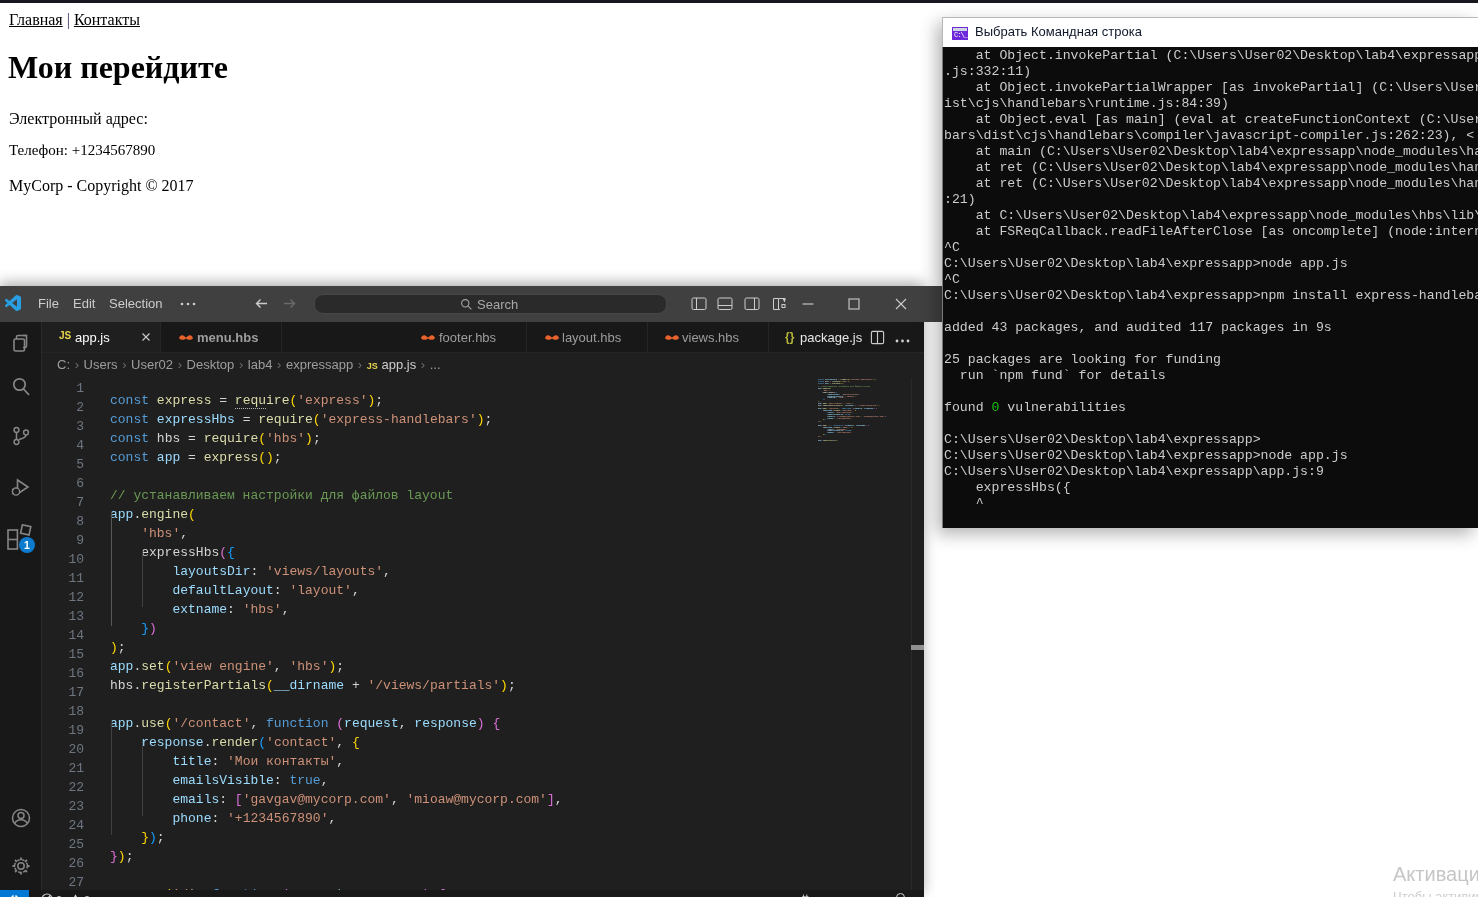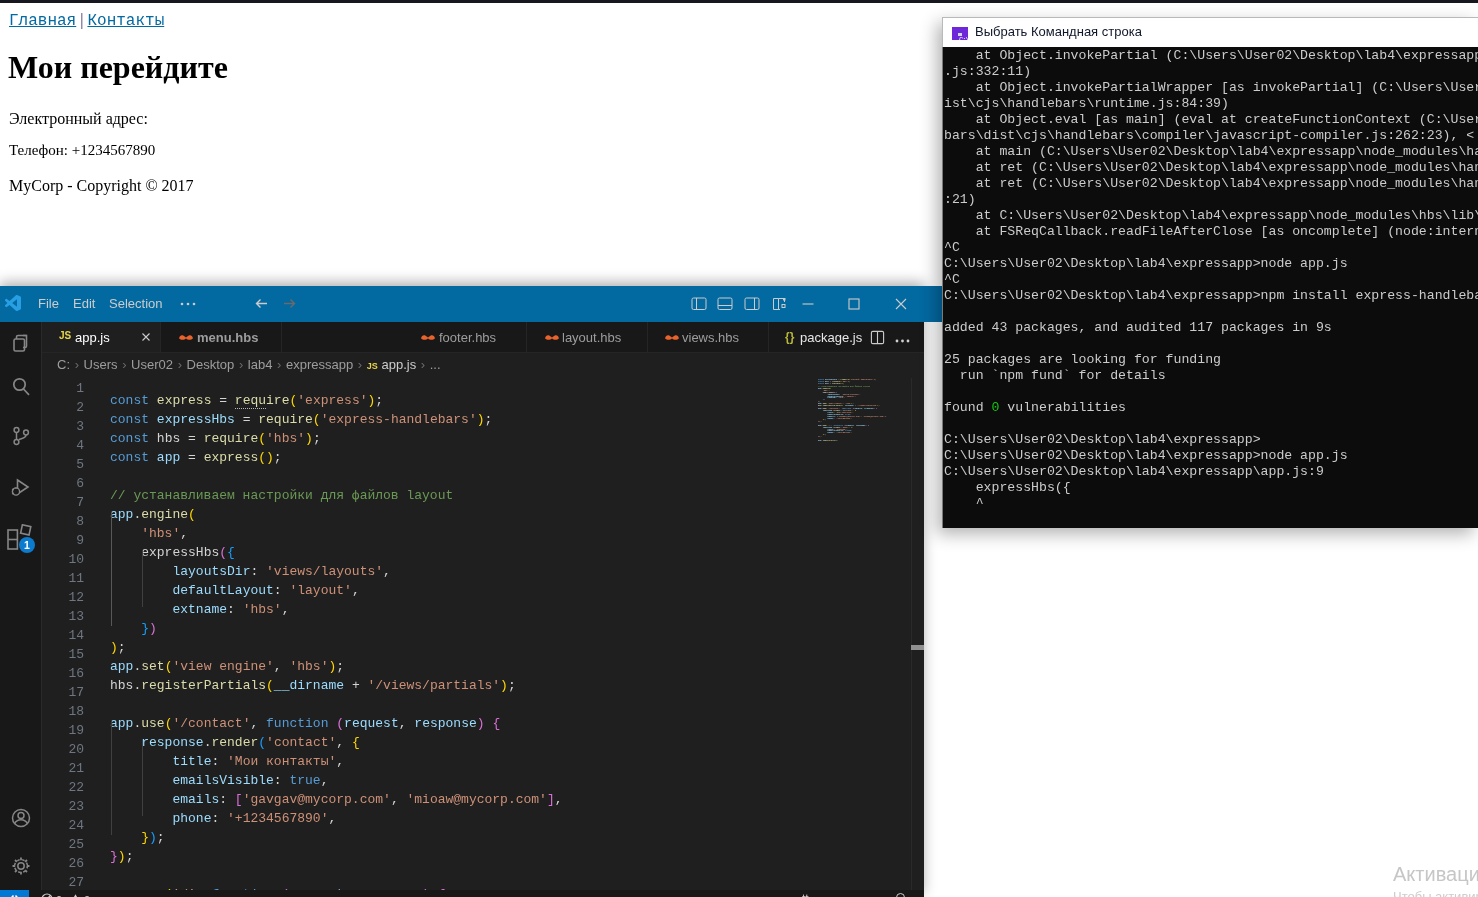--- a/index.html
+++ b/index.html
@@ -1,41 +1,41 @@
 <!DOCTYPE html>
 <html><head>
 <meta charset="utf-8">
 <style>
 html,body{margin:0;padding:0;}
 body{width:1478px;height:897px;position:relative;overflow:hidden;background:#ffffff;font-family:"Liberation Sans",sans-serif;}
 
 #topstrip{position:absolute;left:0;top:0;width:1478px;height:3px;background:#17171f;}
 #page{position:absolute;left:0;top:0;width:940px;font-family:"Liberation Serif",serif;color:#000;}
-#page a{color:#0369a1;text-decoration:underline;font-family:Liberation Mono, monospace;}
+#page a{color:#000000;text-decoration:underline;}
 .plinks{position:absolute;left:9px;top:10px;font-size:16px;line-height:19px;}
 .ph1{position:absolute;left:8px;top:49px;font-size:32px;font-weight:bold;line-height:37px;}
 .pp1{position:absolute;left:9px;top:109px;font-size:16px;line-height:19px;}
 .pp2{position:absolute;left:9px;top:141px;font-size:15px;line-height:19px;}
 .pp3{position:absolute;left:9px;top:176px;font-size:16px;line-height:19px;}
 
 #wm1{position:absolute;left:1393px;top:863px;font-size:20px;color:#c6c6c6;white-space:nowrap;}
 #wm2{position:absolute;left:1393px;top:889px;font-size:13px;color:#cdcdcd;white-space:nowrap;}
 
 #cmd{position:absolute;left:942px;top:17px;width:536px;height:511px;box-shadow:-5px 6px 16px rgba(0,0,0,0.30);}
 #cmdtitle{position:absolute;left:0;top:0;width:100%;height:30px;background:#ffffff;border-left:1px solid #b9b9b9;border-top:1px solid #b9b9b9;box-sizing:border-box;}
 #cmdbody{position:absolute;left:0;top:30px;width:100%;height:481px;background:#0c0c0c;border-left:1px solid #7a7a7a;box-sizing:border-box;overflow:hidden;}
 #cmdtext{position:absolute;left:1px;top:1px;font-family:"Liberation Mono",monospace;font-size:13.2px;line-height:16px;color:#cccccc;white-space:pre;margin:0;}
 #cmdtext .g{color:#16c60c;}
 .cmdtitletext{position:absolute;left:32px;top:6px;font-size:13px;color:#0f172a;}
-.cmdicon{position:absolute;left:9px;top:9px;width:16px;height:13px;background:#6d28d9;border:6px solid #6d28d9;box-sizing:border-box;}
+.cmdicon{position:absolute;left:9px;top:9px;width:16px;height:13px;background:#6d28d9;border:1px solid #6d28d9;box-sizing:border-box;}
 .cmdicon .bar{position:absolute;left:0;top:0;width:100%;height:3px;background:#cfd8e2;}
 .cmdicon .txt{position:absolute;left:1px;top:3px;font-family:"Liberation Mono",monospace;font-size:7px;color:#fff;letter-spacing:-1px;}
 
 #vsc{position:absolute;left:0;top:286px;width:924px;height:611px;background:#1f1f1f;box-shadow:0 -4px 12px rgba(0,0,0,0.30);font-size:13px;color:#cccccc;}
-#vtitle{position:absolute;left:0;top:0;width:1020px;height:36px;background:#0369a1;}
+#vtitle{position:absolute;left:0;top:0;width:1020px;height:36px;background:#404040;}
 #vtabs{position:absolute;left:42px;top:36px;width:882px;height:31px;background:#181818;border-bottom:1px solid #252525;box-sizing:border-box;}
 #vcrumb{position:absolute;left:42px;top:67px;width:882px;height:25px;background:#1f1f1f;color:#9d9d9d;}
 #vact{position:absolute;left:0;top:36px;width:42px;height:568px;background:#181818;border-right:1px solid #2a2a2a;box-sizing:border-box;}
 #vstatus{position:absolute;left:0;top:604px;width:924px;height:22px;background:#181818;}
 #vremote{position:absolute;left:0;top:0;width:29px;height:22px;background:#0078d4;color:#fff;}
 #veditor{position:absolute;left:42px;top:92px;width:882px;height:512px;background:#1f1f1f;overflow:hidden;}
 .gut{position:absolute;left:0px;top:0.5px;width:42px;text-align:right;font-family:"Liberation Mono",monospace;font-size:13px;line-height:19px;color:#6e7681;white-space:pre;margin:0;}
 .code{position:absolute;left:68px;top:13px;font-family:"Liberation Mono",monospace;font-size:13px;line-height:19px;color:#d4d4d4;white-space:pre;margin:0;}
 .k{color:#569CD6;} .f{color:#DCDCAA;} .v{color:#9CDCFE;} .s{color:#CE9178;} .c{color:#6A9955;}
 .b1{color:#FFD700;} .b2{color:#DA70D6;} .b3{color:#179FFF;} .wt{color:#d4d4d4;}
@@ -75,20 +75,27 @@
         <circle cx="3" cy="4" r="1.3" fill="#cccccc"></circle>
         <circle cx="9" cy="4" r="1.3" fill="#cccccc"></circle>
         <circle cx="15" cy="4" r="1.3" fill="#cccccc"></circle>
       </svg>
     <svg style="position:absolute;left:253px;top:10px" width="16" height="16" viewBox="0 0 16 16">
         <path d="M14 7.5H3.5 M7.5 3.5 L3.5 7.5 L7.5 11.5" stroke="#cccccc" stroke-width="1.4" fill="none"></path>
       </svg>
     <svg style="position:absolute;left:282px;top:10px" width="16" height="16" viewBox="0 0 16 16">
         <path d="M2 7.5H12.5 M8.5 3.5 L12.5 7.5 L8.5 11.5" stroke="#6a6a6a" stroke-width="1.4" fill="none"></path>
       </svg>
+    <div style="position:absolute;left:314px;top:8px;width:353px;height:20px;background:#2a2a2a;border:1px solid #474747;border-radius:9px;box-sizing:border-box;">
+      <svg style="position:absolute;left:145px;top:3px" width="13" height="13" viewBox="0 0 16 16">
+          <circle cx="6.5" cy="6.5" r="4.5" stroke="#a8a8a8" stroke-width="1.3" fill="none"></circle>
+          <path d="M10 10 L14 14" stroke="#a8a8a8" stroke-width="1.3"></path>
+        </svg>
+      <div style="position:absolute;left:162px;top:1px;line-height:17px;color:#a8a8a8;">Search</div>
+    </div>
     <svg style="position:absolute;left:691px;top:10px" width="16" height="16" viewBox="0 0 16 16">
         <rect x="1" y="2" width="14" height="11.5" rx="1.5" stroke="#cccccc" fill="none"></rect>
         <path d="M5.5 2 V13.5" stroke="#cccccc"></path>
       </svg>
     <svg style="position:absolute;left:717px;top:10px" width="16" height="16" viewBox="0 0 16 16">
         <rect x="1" y="2" width="14" height="11.5" rx="1.5" stroke="#cccccc" fill="none"></rect>
         <path d="M1 9.5 H15" stroke="#cccccc"></path>
       </svg>
     <svg style="position:absolute;left:744px;top:10px" width="16" height="16" viewBox="0 0 16 16">
         <rect x="1" y="2" width="14" height="11.5" rx="1.5" stroke="#cccccc" fill="none"></rect>

